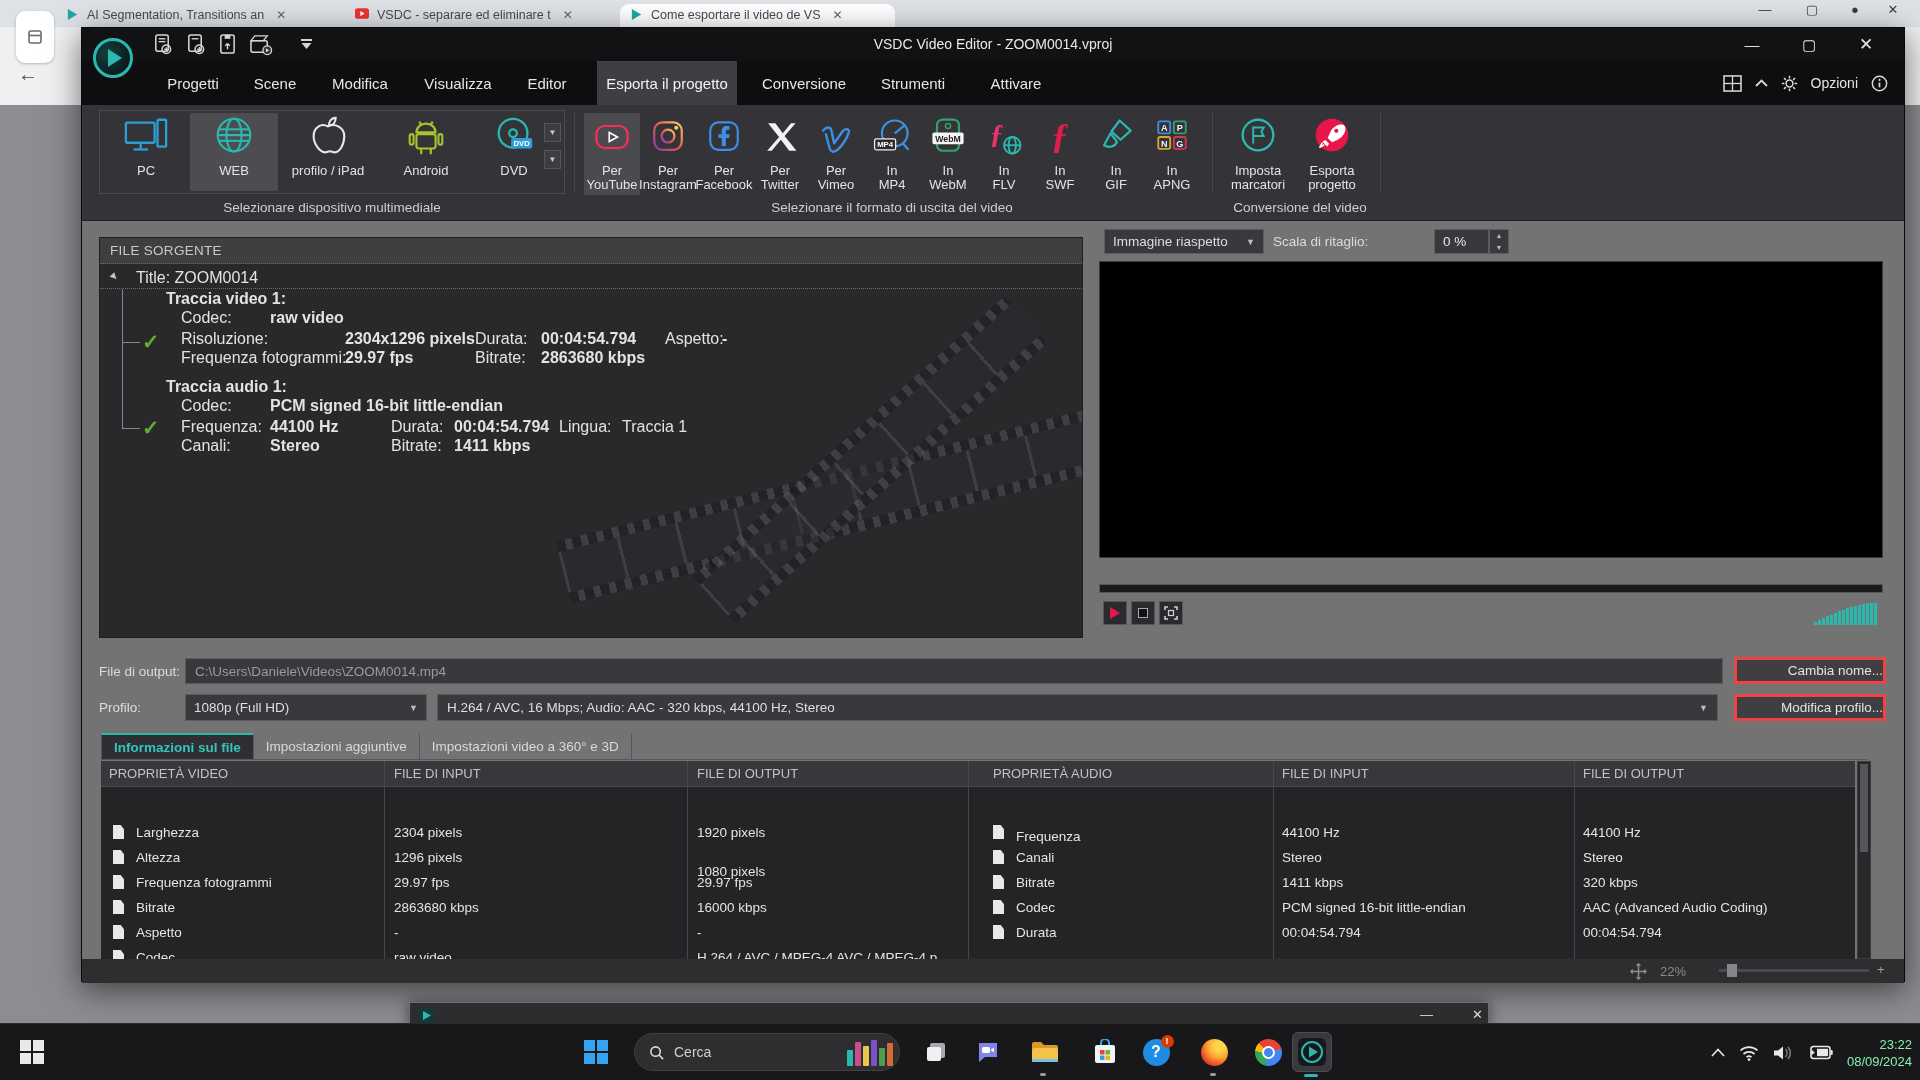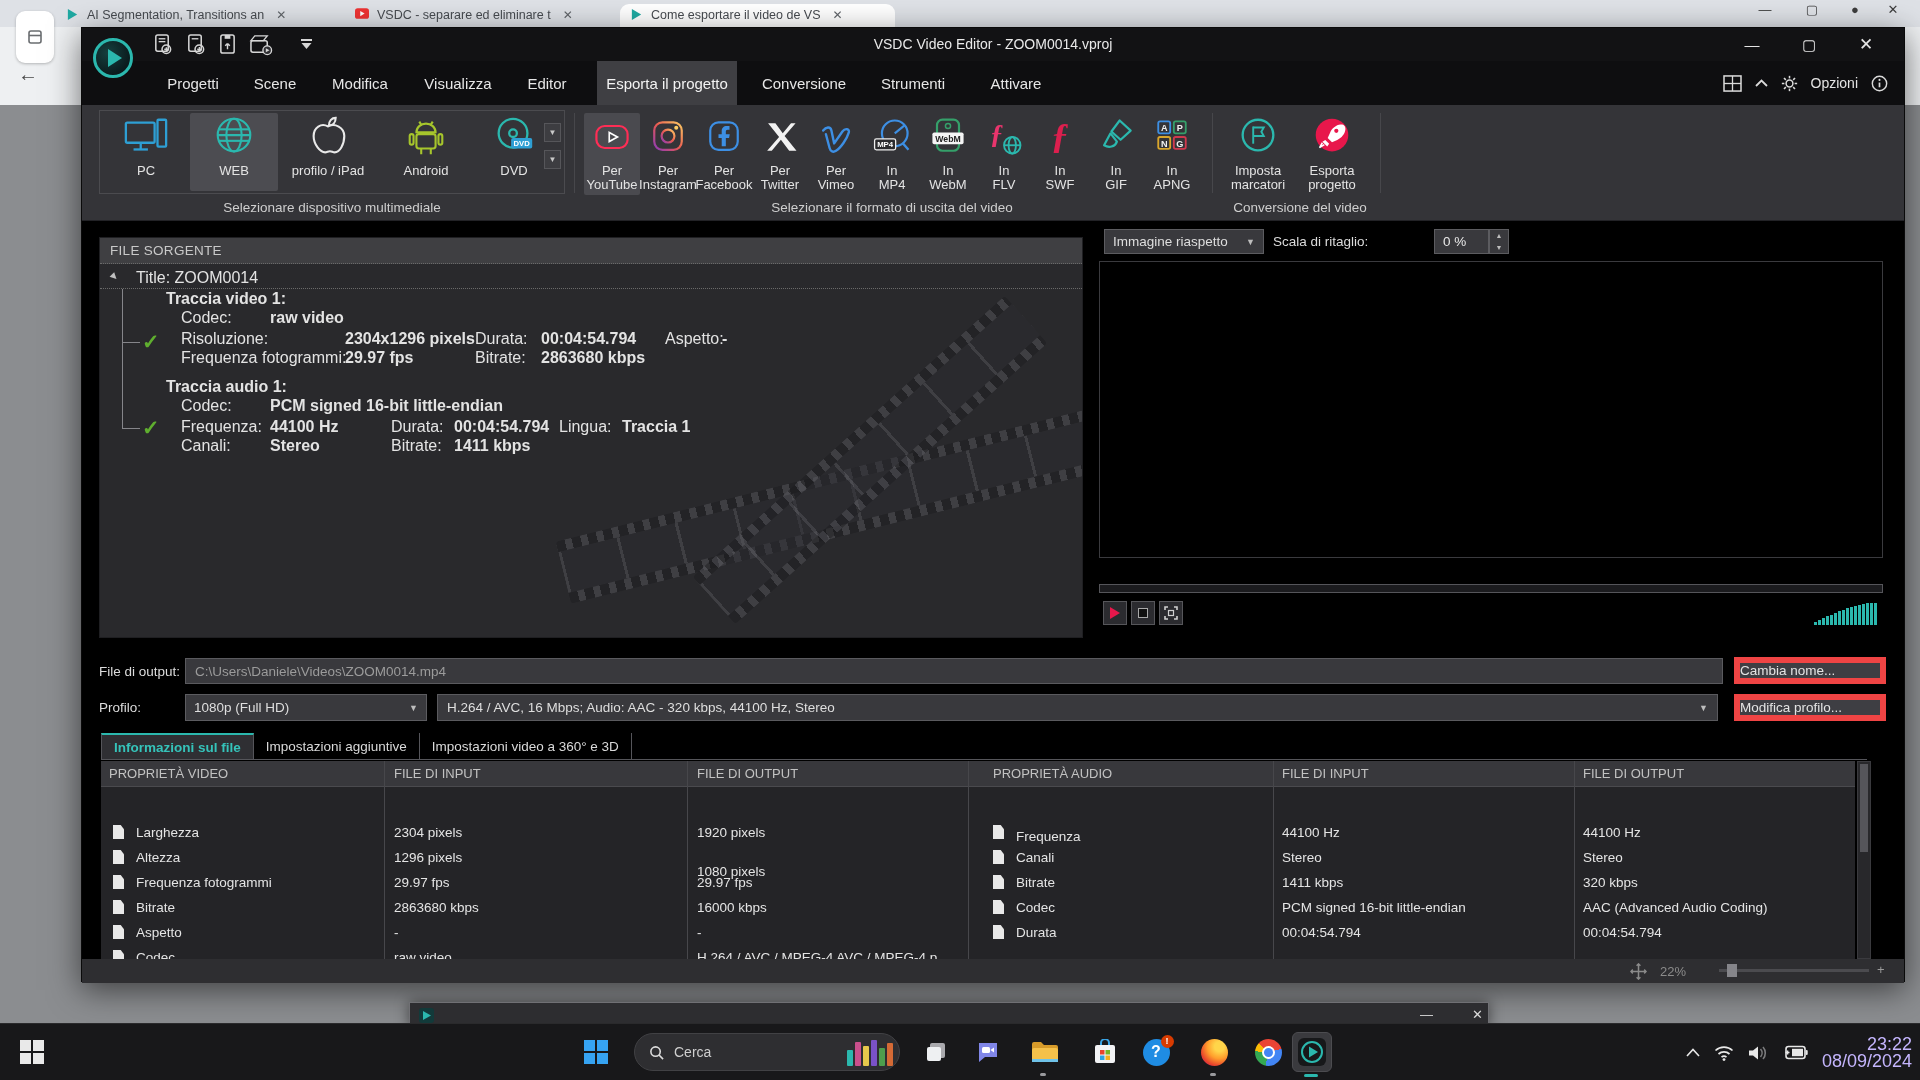--- a/index.html
+++ b/index.html
@@ -12,21 +12,21 @@
   .btab{position:absolute;top:4px;height:23px;display:flex;align-items:flex-start;gap:8px;padding:4px 8px 0 10px;color:#474b50;font-size:12.5px;white-space:nowrap;overflow:hidden}
   .btab.active{background:#fff;border-radius:9px 9px 0 0}
   .btab .x{color:#5f6368;font-size:12px;margin-left:4px}
   .bwinbtn{position:absolute;top:2px;color:#3c3c3c;font-size:13px;width:30px;text-align:center}
   .bleft{left:0;top:27px;width:81px;height:996px;background:#8b8d90}
   .bleft .tb{position:absolute;left:0;top:0;width:81px;height:78px;background:#eef0f2}
   .bright{left:1905px;top:27px;width:15px;height:996px;background:#8b8d90}
   .bright .tb{position:absolute;left:0;top:0;width:15px;height:78px;background:#eef0f2}
   .sidecard{position:absolute;left:16px;top:-16px;width:38px;height:52px;background:#fff;border-radius:9px;box-shadow:0 1px 3px rgba(0,0,0,.25);display:flex;align-items:center;justify-content:center}
   
-  .vsdc{left:81px;top:27px;width:1824px;height:955px;background:#000000;border:1px solid #0a0a0a;box-shadow:0 8px 30px rgba(0,0,0,.55)}
+  .vsdc{left:81px;top:27px;width:1824px;height:955px;background:#737373;border:1px solid #0a0a0a;box-shadow:0 8px 30px rgba(0,0,0,.55)}
   .titlebar{position:absolute;left:0;top:0;width:100%;height:33px;background:#121214}
   .titlebar .title{position:absolute;left:0;top:8px;width:100%;text-align:center;color:#e9e9e9;font-size:14px}
   .winbtn{position:absolute;top:0;width:44px;height:33px;color:#e4e4e4;display:flex;align-items:center;justify-content:center;font-size:15px}
   .logo{position:absolute;left:11px;top:10px;width:40px;height:40px;border-radius:50%;background:radial-gradient(circle at 35% 35%,#15403f,#0b1c1e 70%);border:3px solid #2bb8ae;z-index:5;display:flex;align-items:center;justify-content:center}
   .logo .tri{width:0;height:0;border-left:14px solid #2bb8ae;border-top:9px solid transparent;border-bottom:9px solid transparent;margin-left:4px}
   .qat{position:absolute;top:3px;height:26px;display:flex;align-items:center;color:#d6d6d6}
   .menubar{position:absolute;left:0;top:33px;width:100%;height:44px;background:#0e0e10}
   .mitem{position:absolute;top:0;height:44px;display:flex;align-items:center;color:#e6e6e6;font-size:15px;transform:translateX(-50%)}
   .mactive{position:absolute;top:0;height:44px;background:#3f3f43;color:#f2f2f2;font-size:15px;display:flex;align-items:center;justify-content:center}
   .mright{position:absolute;right:16px;top:33px;height:44px;display:flex;align-items:center;gap:13px;color:#e3e3e3}
@@ -57,21 +57,21 @@
   .screen{position:absolute;left:1017px;top:233px;width:784px;height:297px;background:#000;border:1px solid #3a3a3e}
   .timecode{position:absolute;left:1017px;top:533px;width:784px;text-align:right;color:#ececec;font-size:13.5px}
   .seek{position:absolute;left:1017px;top:556px;width:784px;height:9px;background:#1b1b1e;border:1px solid #55555a}
   .pbtn{position:absolute;top:573px;width:24px;height:24px;background:#2b2b2f;border:1px solid #56565a;display:flex;align-items:center;justify-content:center}
   .vol{position:absolute;left:1732px;top:575px;width:64px;height:22px;display:flex;align-items:flex-end;gap:1px}
   .vol i{display:block;width:3px;background:#2bb8ae}
   
   .flabel{position:absolute;color:#dcdcdc;font-size:13.5px}
   .field{position:absolute;background:#39393d;border:1px solid #5a5a5e;color:#9b9b9b;font-size:13.5px;display:flex;align-items:center;padding:0 9px;white-space:nowrap;overflow:hidden}
   .field.lite{color:#dedede}
-  .pushbtn{position:absolute;background:#3e3e43;border:6px solid #ef4444;color:#e3e3e3;font-size:13.5px;display:flex;align-items:center;justify-content:flex-start}
+  .pushbtn{position:absolute;background:#3e3e43;border:3px solid #ef4444;color:#e3e3e3;font-size:13.5px;display:flex;align-items:center;justify-content:flex-end}
   
   .tabstrip{position:absolute;left:19px;top:705px;width:1766px;height:27px;border-bottom:1px solid #55555a;display:flex;align-items:stretch}
   .vtab{display:flex;align-items:center;padding:0 12px;color:#d9d9d9;font-size:13.5px;border-right:1px solid #55555a;white-space:nowrap}
   .vtab.active{color:#35c3ba;font-weight:bold;background:#2f2f33;border:1px solid #55555a;border-bottom:none;border-top:2px solid #2bb8ae}
   .tbl{position:absolute;left:19px;top:733px;width:1754px;height:198px;background:#242427;overflow:hidden}
   .thead{position:absolute;left:0;top:0;width:100%;height:26px;background:#38383c;border-bottom:1px solid #4a4a4e}
   .th{position:absolute;top:5px;color:#c2c2c2;font-size:13px;white-space:nowrap}
   .cell{position:absolute;color:#e4e4e4;font-size:13.5px;white-space:nowrap}
   .colline{position:absolute;top:0;width:1px;height:198px;background:#47474b}
   .docico{position:absolute;width:11px;height:14px;background:#e8e8e8;clip-path:polygon(0 0,70% 0,100% 30%,100% 100%,0 100%)}
@@ -85,21 +85,21 @@
   .mini{left:409px;top:1002px;width:1080px;height:26px;background:#2d2d30;border:1px solid #707074;box-shadow:0 0 14px rgba(0,0,0,.5)}
   .mini .t{position:absolute;left:0;top:4px;width:100%;text-align:center;color:#e6e6e6;font-size:13px;font-weight:bold}
   
   .taskbar{left:0;top:1023px;width:1920px;height:57px;background:#18181a;border-top:1px solid #2a2a2c}
   .tico{position:absolute;top:12px;width:32px;height:32px;display:flex;align-items:center;justify-content:center}
   .rundot{position:absolute;top:49px;width:6px;height:3px;border-radius:2px;background:#9a9a9e}
   .searchpill{position:absolute;left:634px;top:9px;width:266px;height:38px;background:#2e2e31;border:1px solid #414144;border-radius:19px;display:flex;align-items:center;padding:0 6px 0 14px;color:#cfcfcf;font-size:14px;gap:10px}
   .books{margin-left:auto;display:flex;align-items:flex-end;gap:2px;height:28px}
   .books i{display:block;width:6px;border-radius:1px}
   .tray{position:absolute;right:8px;top:0;height:57px;display:flex;align-items:center;gap:14px;color:#e8e8e8}
-  .clock{text-align:right;color:#c4b5fd;font-size:18px;line-height:17px}
+  .clock{text-align:right;color:#86efac;font-size:13px;line-height:17px}
   .startico{display:grid;grid-template-columns:11px 11px;grid-template-rows:11px 11px;gap:2px}
   .startico b{background:#36a3f2;display:block}
   .startico.white b{background:#e9e9e9}
 </style>
 </head>
 <body>
 
 <div class="abs btop">
   <div class="btab" style="left:56px;width:272px">
     <svg width="13" height="13" viewBox="0 0 14 14">
@@ -453,21 +453,21 @@
     <div class="trow" style="left:441px;top:111px;font-weight:bold">2863680 kbps</div>
 
     <div class="trow" style="left:66px;top:140px;font-weight:bold">Traccia audio 1:</div>
     <div class="trow" style="left:81px;top:159px">Codec:</div>
     <div class="trow" style="left:170px;top:159px;font-weight:bold">PCM signed 16-bit little-endian</div>
     <div class="trow" style="left:81px;top:180px">Frequenza:</div>
     <div class="trow" style="left:170px;top:180px;font-weight:bold">44100 Hz</div>
     <div class="trow" style="left:291px;top:180px">Durata:</div>
     <div class="trow" style="left:354px;top:180px;font-weight:bold">00:04:54.794</div>
     <div class="trow" style="left:459px;top:180px">Lingua:</div>
-    <div class="trow" style="left:522px;top:180px;font-weight:bold">Traccia 1</div>
+    <div class="trow" style="left:522px;top:180px;font-weight:normal">Traccia 1</div>
     <div class="trow" style="left:81px;top:199px">Canali:</div>
     <div class="trow" style="left:170px;top:199px;font-weight:bold">Stereo</div>
     <div class="trow" style="left:291px;top:199px">Bitrate:</div>
     <div class="trow" style="left:354px;top:199px;font-weight:bold">1411 kbps</div>
 
     <div class="film" style="left:455px;top:235px;width:560px;height:64px;transform:rotate(-14deg)">
         <div class="holes"></div>
         <div class="frames"></div>
         <div class="holes"></div>
       </div>

